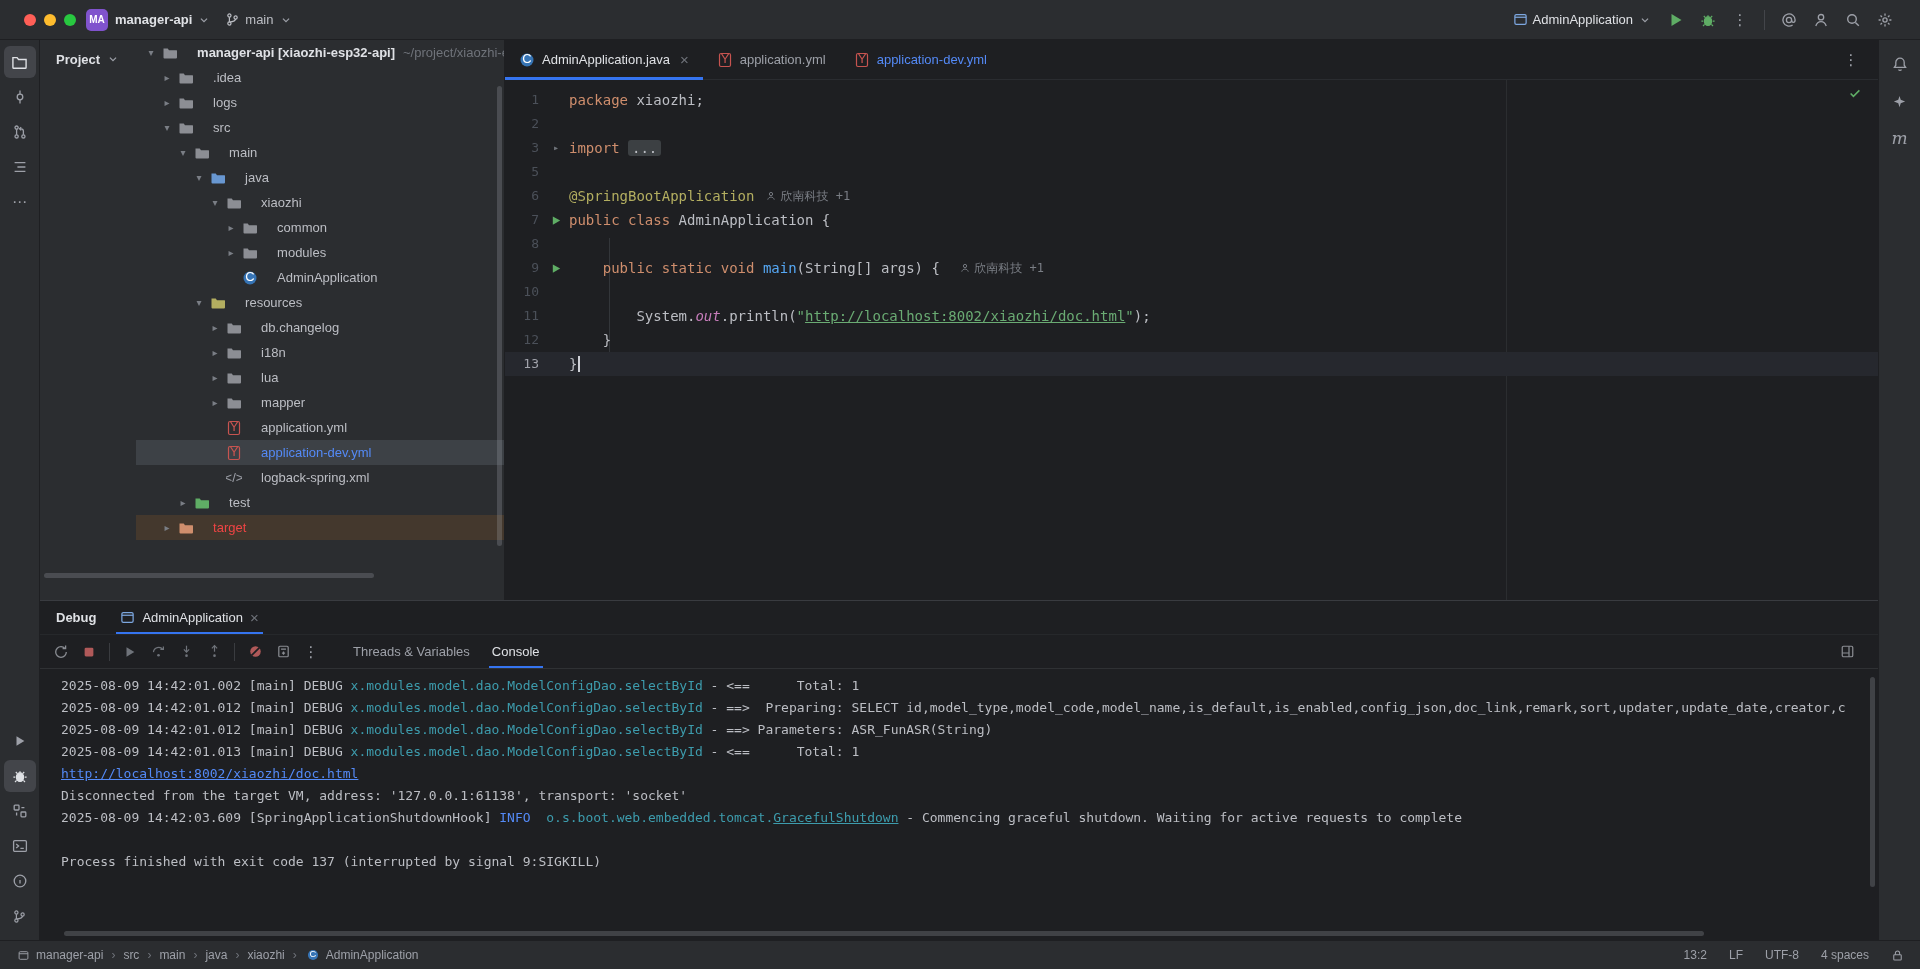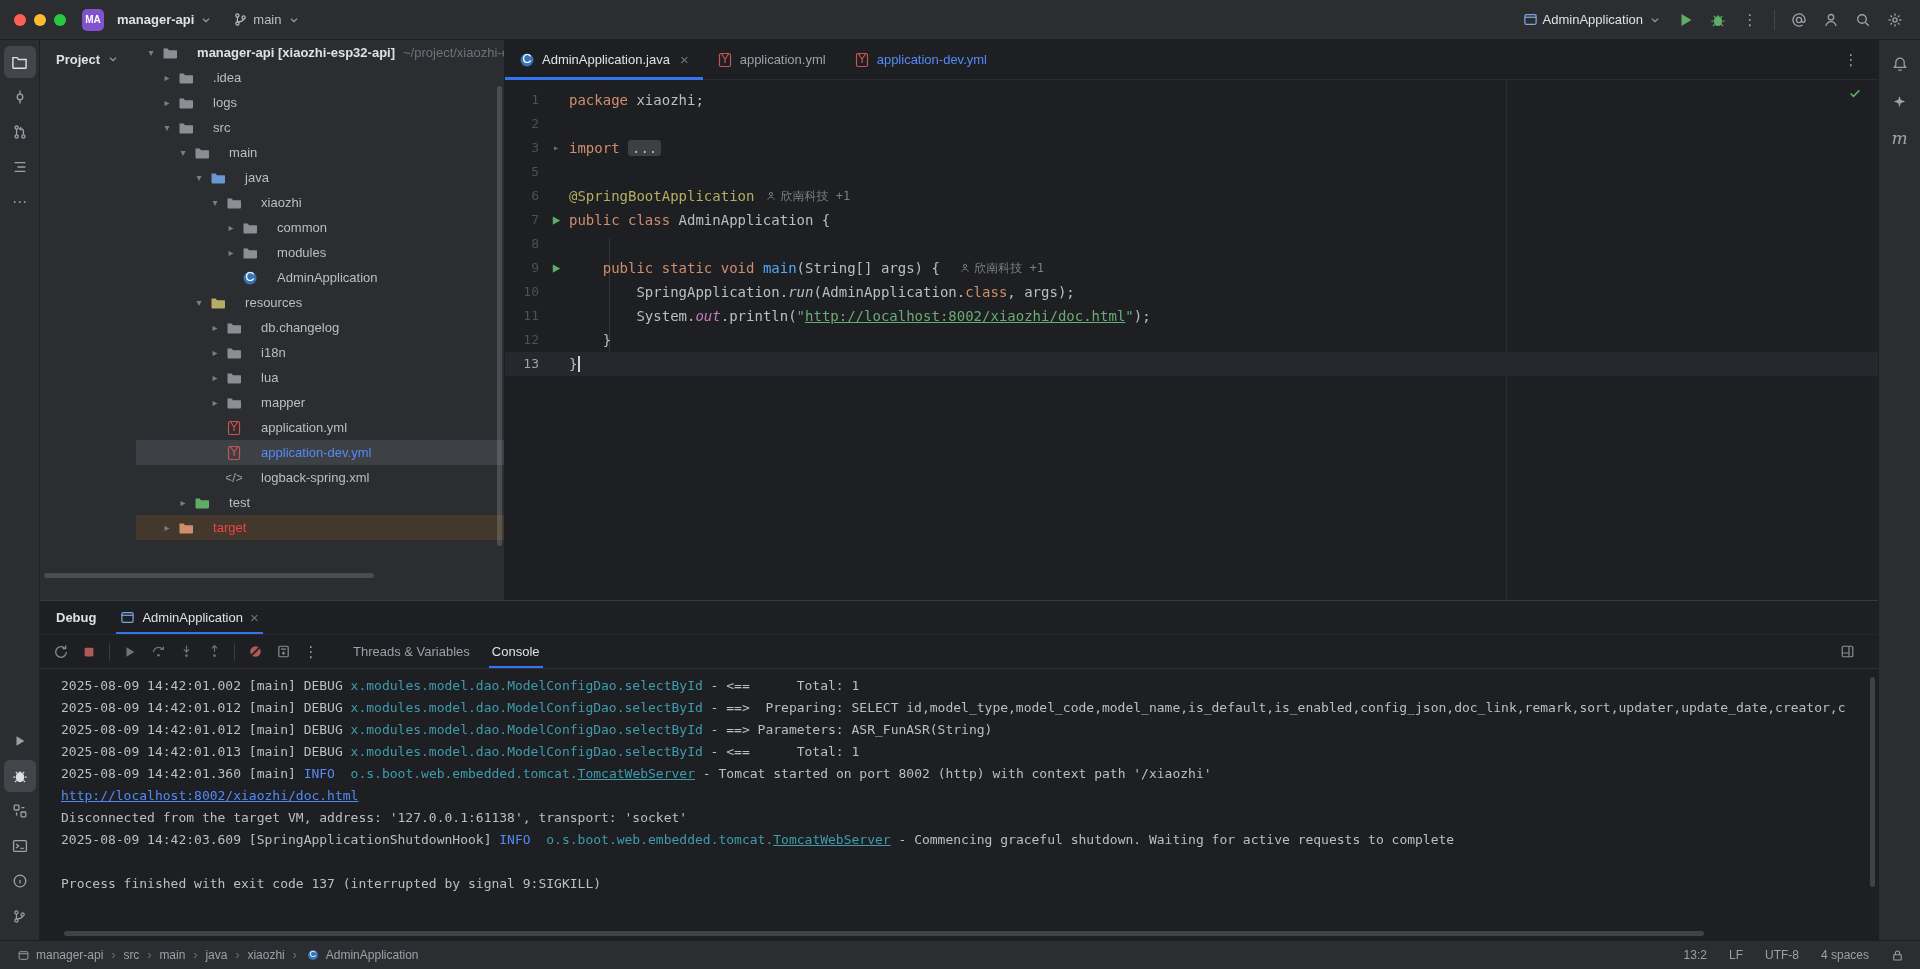--- a/index.html
+++ b/index.html
@@ -2,21 +2,21 @@
 <html><head>
 <meta charset="utf-8">
 <style>
   *{box-sizing:border-box;margin:0;padding:0;border:none;background:none;font:inherit;color:inherit}
   html,body{width:1920px;height:969px;overflow:hidden;background:#1e1f22}
   body{font-family:"Liberation Sans","DejaVu Sans",sans-serif;font-size:13px;color:#bcbec4}
   .ic{display:inline-flex;align-items:center;justify-content:center;line-height:0}
   #app{display:grid;grid-template-rows:40px 1fr 29px;width:1920px;height:969px}
 
   
-  #titlebar{background:#2b2d30;border-bottom:1px solid #1e1f22;display:flex;align-items:center;padding:0 10px;gap:6px}
+  #titlebar{background:#2b2d30;border-bottom:1px solid #1e1f22;display:flex;align-items:center;padding:0 20px;}
   .traffic{display:flex;gap:8px;margin:0 10px 0 4px}
   .tl{width:12px;height:12px;border-radius:50%;display:inline-block}
   .tl.close{background:#ff5f57}.tl.min{background:#febc2e}.tl.max{background:#28c840}
   .avatar{width:22px;height:22px;border-radius:5px;background:#8053cd;color:#fff;font-size:10px;font-weight:700;display:flex;align-items:center;justify-content:center}
   .tb-widget{display:flex;align-items:center;gap:5px;padding:4px 7px;border-radius:6px;color:#dfe1e5;font-weight:600;cursor:default}
   .tb-widget.secondary{color:#bcbec4;font-weight:400}
   .chev{color:#9da0a8}
   .tb-right{margin-left:auto;display:flex;align-items:center;gap:2px}
   .icon-btn{width:30px;height:30px;border-radius:6px;display:flex;align-items:center;justify-content:center;color:#9da0a8}
   .dots-v{font-size:15px;color:#9da0a8;letter-spacing:0}
@@ -607,21 +607,20 @@
                 </svg>
               </span>
               <span class="code"><span class="seg-plain">    </span><span class="seg-kw">public static void </span><span class="seg-method">main</span><span class="seg-plain">(String[] args) { </span><span class="seg-inlay"><svg width="10" height="10" viewBox="0 0 16 16" style="margin-right:4px" fill="none" stroke="#7a7e85" stroke-width="1.5">
                     <circle cx="8" cy="4.8" r="2.6"></circle>
                     <path d="M2.8 13.8c.9-2.7 2.8-4.1 5.2-4.1s4.3 1.4 5.2 4.1"></path>
                   </svg>欣南科技 +1</span></span>
             </div>
             <div class="eline">
               <span class="gut-num">10</span>
               <span class="gut-ico"></span>
-              <span class="code"><span class="seg-plain">        SpringApplication.</span><span class="seg-staticcall">run</span><span class="seg-plain">(AdminApplication.</span><span class="seg-kw">class</span><span class="seg-plain">, args);</span></span>
             </div>
             <div class="eline">
               <span class="gut-num">11</span>
               <span class="gut-ico"></span>
               <span class="code"><span class="seg-plain">        System.</span><span class="seg-field">out</span><span class="seg-plain">.println(</span><span class="seg-str">"</span><span class="seg-strlink">http://localhost:8002/xiaozhi/doc.html</span><span class="seg-str">"</span><span class="seg-plain">);</span></span>
             </div>
             <div class="eline">
               <span class="gut-num">12</span>
               <span class="gut-ico"></span>
               <span class="code"><span class="seg-plain">    }</span></span>
@@ -759,24 +758,23 @@
                 </svg>
               </span>
             </div>
         </div>
       </div>
       <div id="console">
           <div class="cline"><span class="cs-plain">2025-08-09 14:42:01.002 [main] DEBUG </span><span class="cs-logger">x.modules.model.dao.ModelConfigDao.selectById</span><span class="cs-plain"> - &lt;==      Total: 1</span></div>
           <div class="cline"><span class="cs-plain">2025-08-09 14:42:01.012 [main] DEBUG </span><span class="cs-logger">x.modules.model.dao.ModelConfigDao.selectById</span><span class="cs-plain"> - ==&gt;  Preparing: SELECT id,model_type,model_code,model_name,is_default,is_enabled,config_json,doc_link,remark,sort,updater,update_date,creator,c</span></div>
           <div class="cline"><span class="cs-plain">2025-08-09 14:42:01.012 [main] DEBUG </span><span class="cs-logger">x.modules.model.dao.ModelConfigDao.selectById</span><span class="cs-plain"> - ==&gt; Parameters: ASR_FunASR(String)</span></div>
           <div class="cline"><span class="cs-plain">2025-08-09 14:42:01.013 [main] DEBUG </span><span class="cs-logger">x.modules.model.dao.ModelConfigDao.selectById</span><span class="cs-plain"> - &lt;==      Total: 1</span></div>
-          <div class="cline"><span class="cs-plain">2025-08-09 14:42:01.360 [main] </span><span class="cs-info">INFO</span><span class="cs-plain">  </span><span class="cs-logger">o.s.boot.web.embedded.tomcat.</span><span class="cs-loggerlink">TomcatWebServer</span><span class="cs-plain"> - Tomcat started on port 8002 (http) with context path '/xiaozhi'</span></div>
           <div class="cline"><span class="cs-link">http://localhost:8002/xiaozhi/doc.html</span></div>
           <div class="cline"><span class="cs-plain">Disconnected from the target VM, address: '127.0.0.1:61138', transport: 'socket'</span></div>
-          <div class="cline"><span class="cs-plain">2025-08-09 14:42:03.609 [SpringApplicationShutdownHook] </span><span class="cs-info">INFO</span><span class="cs-plain">  </span><span class="cs-logger">o.s.boot.web.embedded.tomcat.</span><span class="cs-loggerlink">TomcatWebServer</span><span class="cs-plain"> - Commencing graceful shutdown. Waiting for active requests to complete</span></div>
+          <div class="cline"><span class="cs-plain">2025-08-09 14:42:03.609 [SpringApplicationShutdownHook] </span><span class="cs-info">INFO</span><span class="cs-plain">  </span><span class="cs-logger">o.s.boot.web.embedded.tomcat.</span><span class="cs-loggerlink">GracefulShutdown</span><span class="cs-plain"> - Commencing graceful shutdown. Waiting for active requests to complete</span></div>
           <div class="cline">&nbsp;</div>
           <div class="cline"><span class="cs-plain">Process finished with exit code 137 (interrupted by signal 9:SIGKILL)</span></div>
         </div>
       <div class="vscroll" id="cs-vscroll"></div>
       <div class="hscroll" id="cs-hscroll"></div>
     </section>
   </div>
 
   <footer id="statusbar">
     <div id="breadcrumbs">

